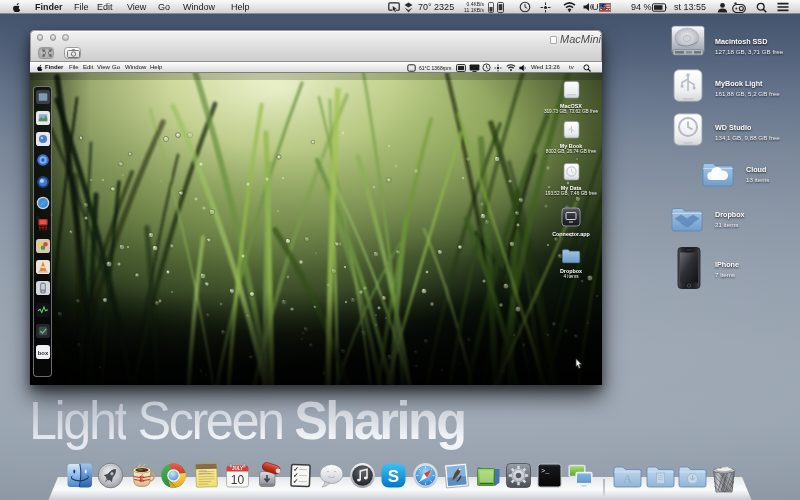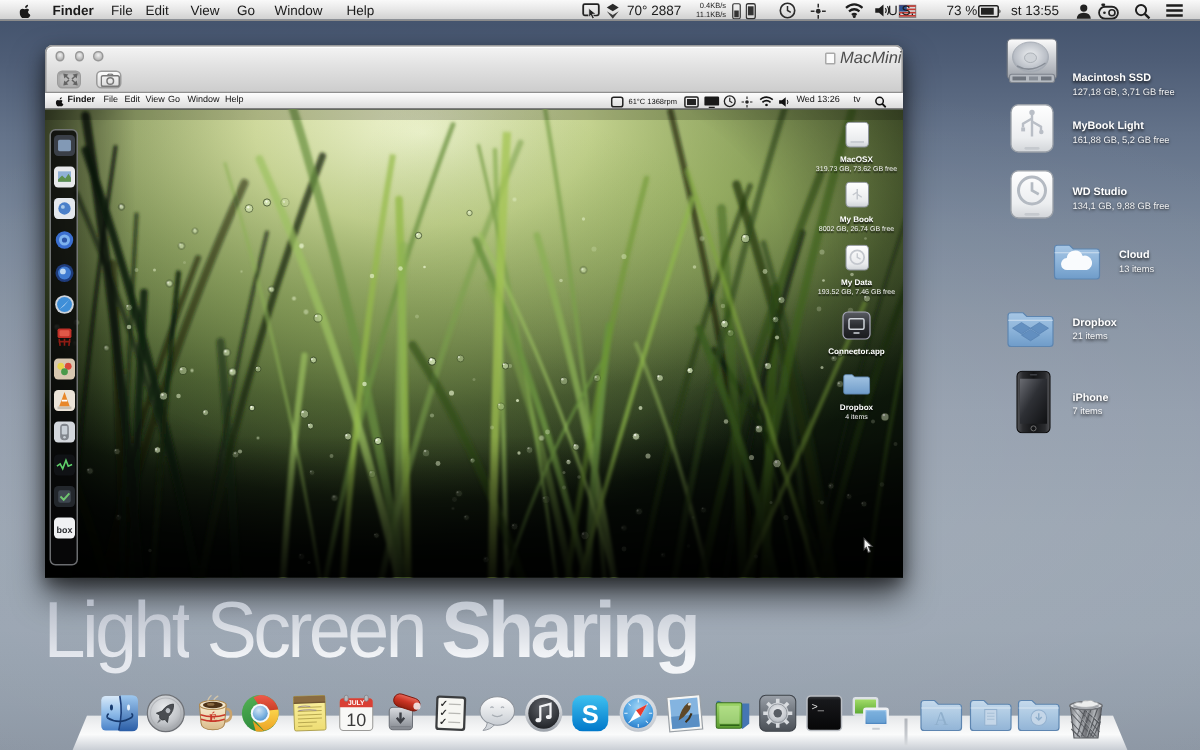--- a/index.html
+++ b/index.html
@@ -102,21 +102,21 @@
       </svg>
     </span>
     <span style="position:absolute;left:403px;top:1.5px">
       <svg width="11" height="11" viewBox="0 0 11 11" style="vertical-align:top">
         <g fill="#2b2b2b">
           <path d="M5.5 0.5 L9.5 3 L5.5 5.5 L1.5 3Z"></path>
           <path d="M1.5 5.5 L5.5 8 L9.5 5.5 L5.5 10.5 Z" opacity="0.9"></path>
         </g>
       </svg>
     </span>
-    <span class="mi" style="left:418px">70° 2887</span>
+    <span class="mi" style="left:418px">70° 2325</span>
     <span style="position:absolute;left:458px;top:1px;font-size:5px;line-height:6px;text-align:right;width:26px">0.4KB/s<br>11.1KB/s</span>
     <span style="position:absolute;left:488px;top:1.5px">
       <svg width="6" height="11" viewBox="0 0 6 11" style="vertical-align:top">
         <rect x="0.5" y="0.5" width="5" height="10" rx="1" fill="none" stroke="#333" stroke-width="0.8"></rect>
         <rect x="1.5" y="5" width="3" height="4.5" fill="#333"></rect>
       </svg>
     </span>
     <span style="position:absolute;left:497px;top:1.5px">
       <svg width="7" height="11" viewBox="0 0 7 11" style="vertical-align:top">
         <rect x="0.5" y="0.5" width="6" height="10" rx="1.2" fill="none" stroke="#333" stroke-width="0.9"></rect>
@@ -159,21 +159,21 @@
         <g fill="#c43c35">
           <rect x="0.5" y="0.5" width="11" height="1.1"></rect>
           <rect x="0.5" y="2.7" width="11" height="1.1"></rect>
           <rect x="0.5" y="4.9" width="11" height="1.1"></rect>
           <rect x="0.5" y="7" width="11" height="1.1"></rect>
         </g>
         <rect x="0.5" y="0.5" width="5" height="4.2" fill="#2d4f8e"></rect>
       </svg>
     </span>
     <span class="mi" style="left:592px">U.S.</span>
-    <span class="mi" style="left:631px">73 %</span>
+    <span class="mi" style="left:631px">94 %</span>
     <span style="position:absolute;left:652px;top:2.5px">
       <svg width="16" height="9" viewBox="0 0 16 9" style="vertical-align:top">
         <rect x="0.5" y="0.8" width="13" height="7.4" rx="1.2" fill="none" stroke="#222" stroke-width="1"></rect>
         <rect x="2" y="2.2" width="8.5" height="4.6" fill="#222"></rect>
         <path d="M14.3 3 q1.4 1.5 0 3z" fill="#222"></path>
       </svg>
     </span>
     <span class="mi" style="left:674px">st 13:55</span>
     <span style="position:absolute;left:717px;top:1.5px">
       <svg width="11" height="11" viewBox="0 0 11 11" style="vertical-align:top">
@@ -778,21 +778,21 @@
         </radialGradient>
       </defs>
 <rect x="1.5" y="1" width="33" height="27" rx="3" fill="url(#hd1)" stroke="#707680" stroke-width="0.8"></rect>
 <ellipse cx="17" cy="13" rx="12" ry="10" fill="url(#hd2)" stroke="#a6acb4" stroke-width="0.6"></ellipse>
 <ellipse cx="17" cy="13.5" rx="4" ry="3.2" fill="#cfd3d8" stroke="#a6abb2" stroke-width="0.6"></ellipse>
 <path d="M8 19 Q17 24 27 17" stroke="#878d96" stroke-width="1" fill="none"></path>
 <rect x="3" y="24.5" width="30" height="5.5" rx="1.5" fill="#b4b9c0" stroke="#7d838c" stroke-width="0.7"></rect>
 <rect x="5" y="26" width="9" height="2.6" fill="#6f757e"></rect>
       <rect x="16" y="26" width="6" height="2.6" fill="#888e97"></rect>
       <rect x="24" y="26" width="7" height="2.6" fill="#6f757e"></rect>
-    </svg><div class="lbl" style="left:45px;top:22px">
+    </svg><div class="lbl" style="left:45px;top:12px">
       <div class="nm">Macintosh SSD</div>
       <div class="in">127,18 GB, 3,71 GB free</div>
     </div></div>
 <div class="dsk" style="left:671px;top:69px"><svg width="34" height="34" viewBox="0 0 34 34">
 <defs>
         <linearGradient id="dw1" x1="0" y1="0" x2="0" y2="1">
           <stop offset="0" stop-color="#ffffff"></stop>
           <stop offset="0.7" stop-color="#eceef0"></stop>
           <stop offset="1" stop-color="#d2d5d9"></stop>
         </linearGradient>

